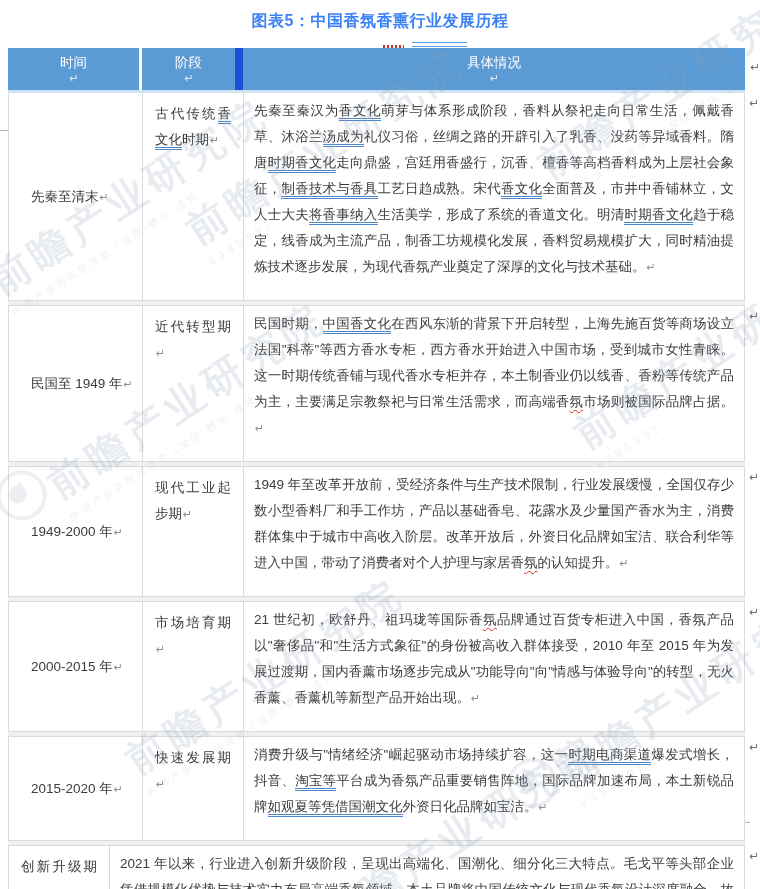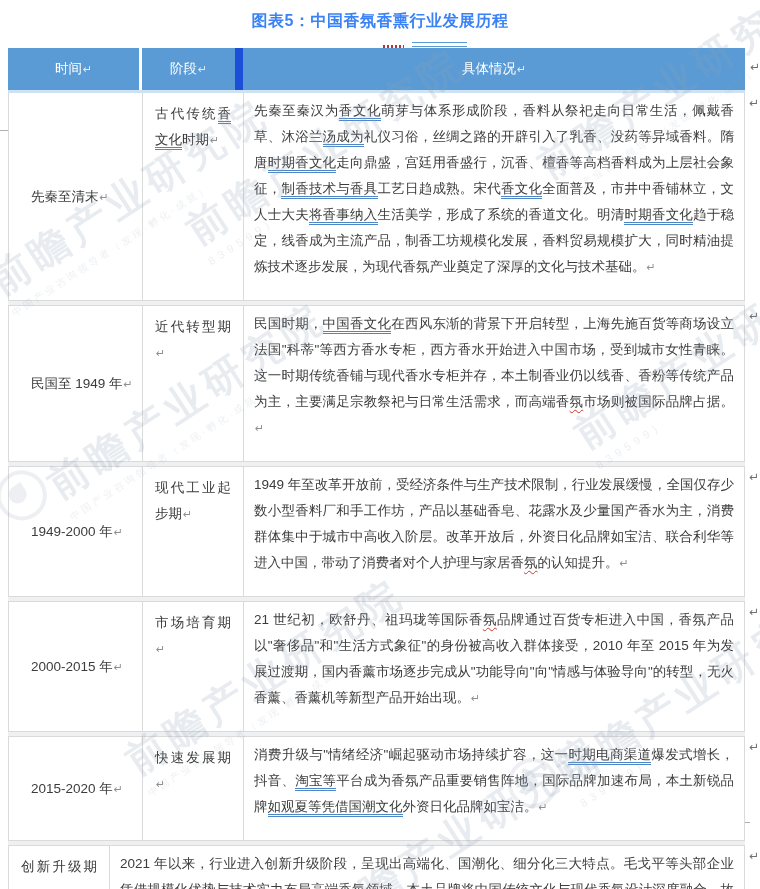--- a/index.html
+++ b/index.html
@@ -8,21 +8,21 @@
   .content{position:relative;z-index:1;}
   
   .title{padding-top:11px;text-align:center;font-size:16px;font-weight:bold;color:#3b82f6;letter-spacing:.5px;}
   .proof-red{position:absolute;left:383px;top:45px;width:21px;height:3px;
              background:repeating-linear-gradient(90deg,#c4302b 0 2px,rgba(0,0,0,0) 2px 4px);}
   .proof-blue{position:absolute;left:412px;top:42px;width:55px;height:5px;
               border-top:1px solid #5b9bd5;border-bottom:1px solid #5b9bd5;box-sizing:border-box;}
   
   .tbl{position:relative;margin:16px 0 0 8px;width:737px;}
   .thead{position:relative;display:flex;height:42px;background:#5b9bd5;border-bottom:3px solid #cfe2f3;}
-  .th{display:flex;align-items:center;justify-content:center;color:#fff;font-size:13.5px;box-sizing:border-box;}
+  .th{display:flex;align-items:center;justify-content:center;color:#fff;font-size:13.5px;box-sizing:border-box;flex-direction:column;}
   .th-time{width:134px;border-right:3px solid #fff;}
   .th-stage{width:101px;border-right:8px solid #1d4ed8;}
   .th-detail{flex:1;}
   .th .pilcrow{color:rgba(255,255,255,.8);}
   .trow{position:relative;display:flex;background:#fff;border-left:1px solid #dadada;border-right:1px solid #dadada;}
   .cell{box-sizing:border-box;}
   .time-cell{width:134px;border-right:1px solid #dadada;display:flex;align-items:center;
              padding-left:22px;font-size:13.5px;}
   .stage-cell{width:101px;border-right:1px solid #dadada;display:flex;align-items:flex-start;
               padding:8px 12px;font-size:13.5px;}

